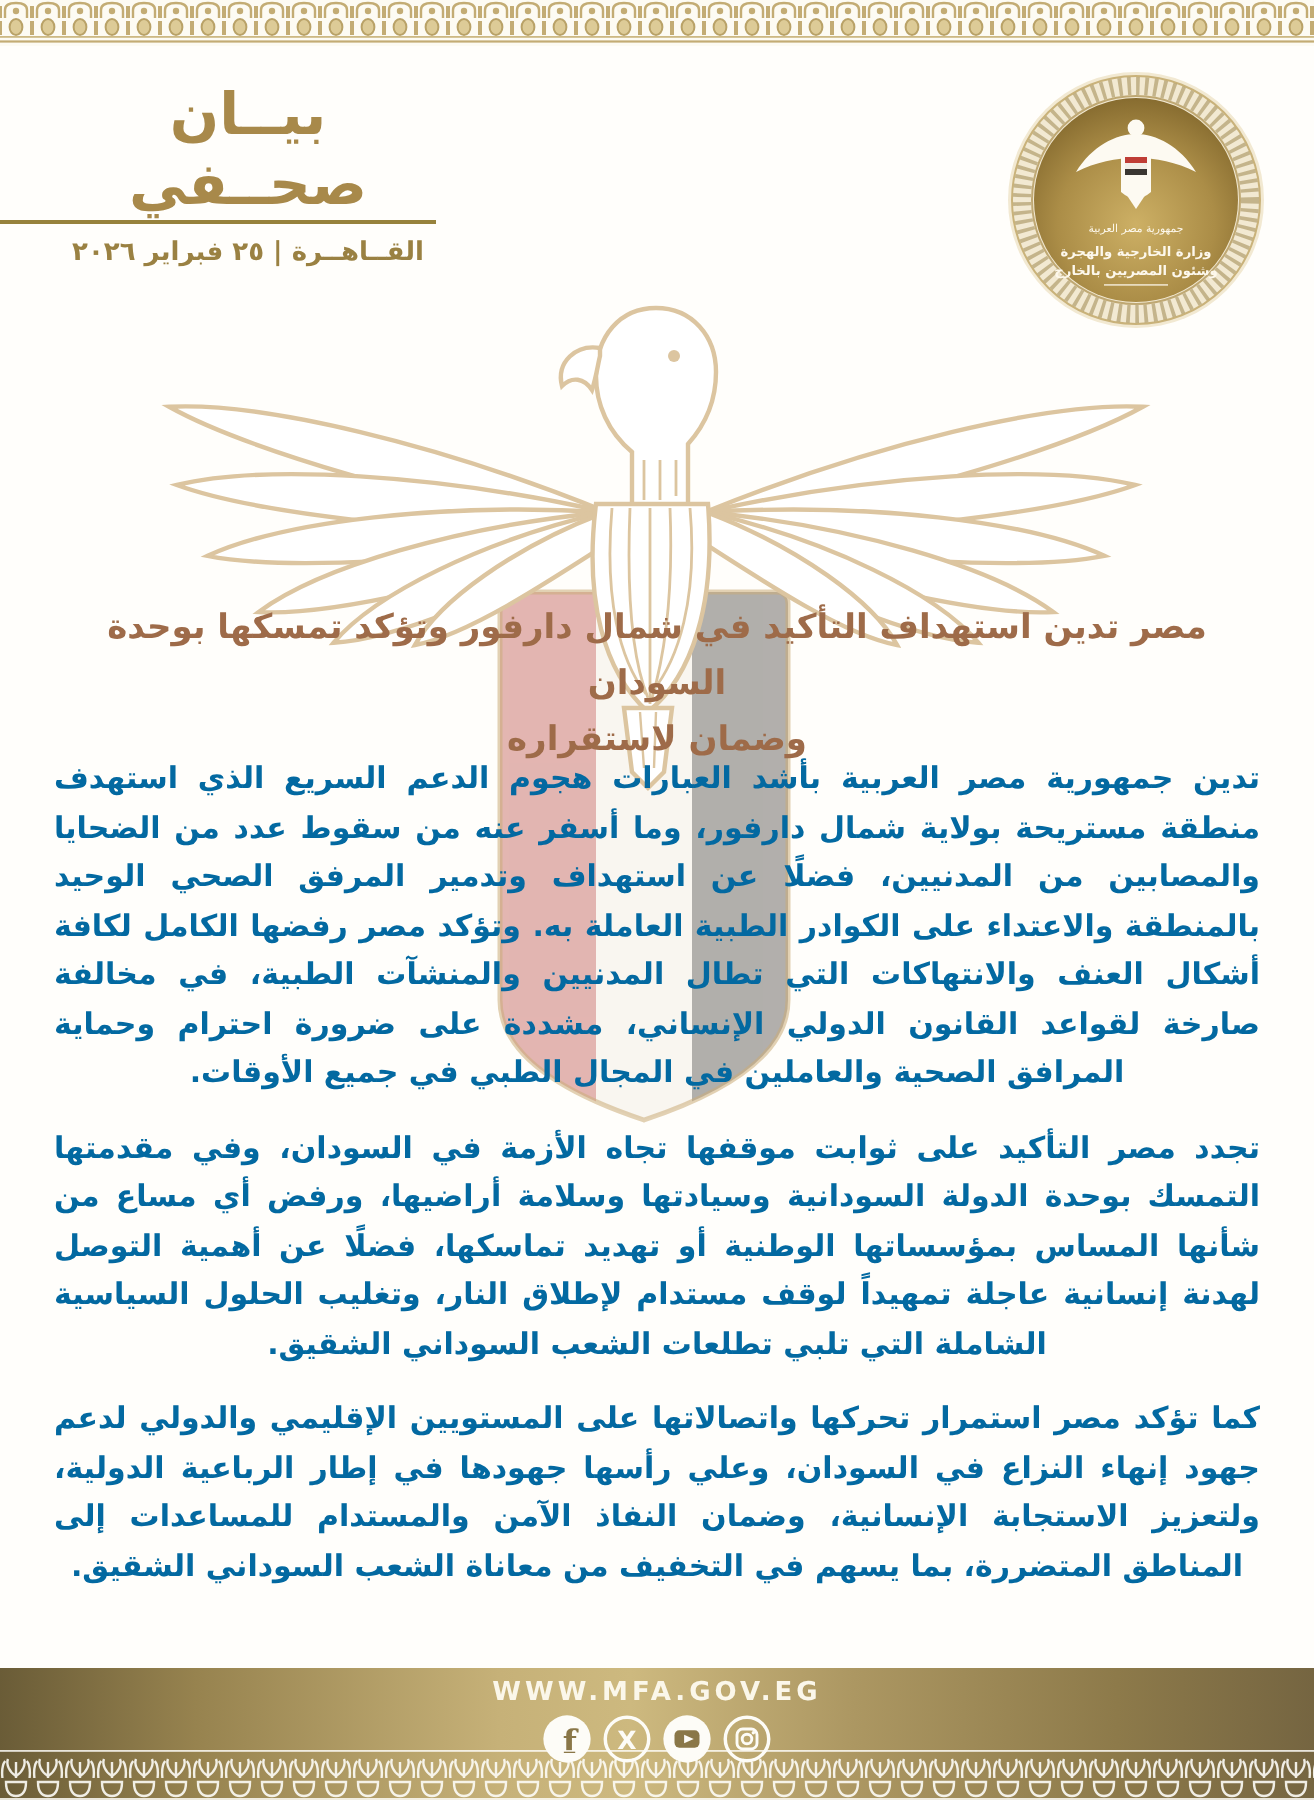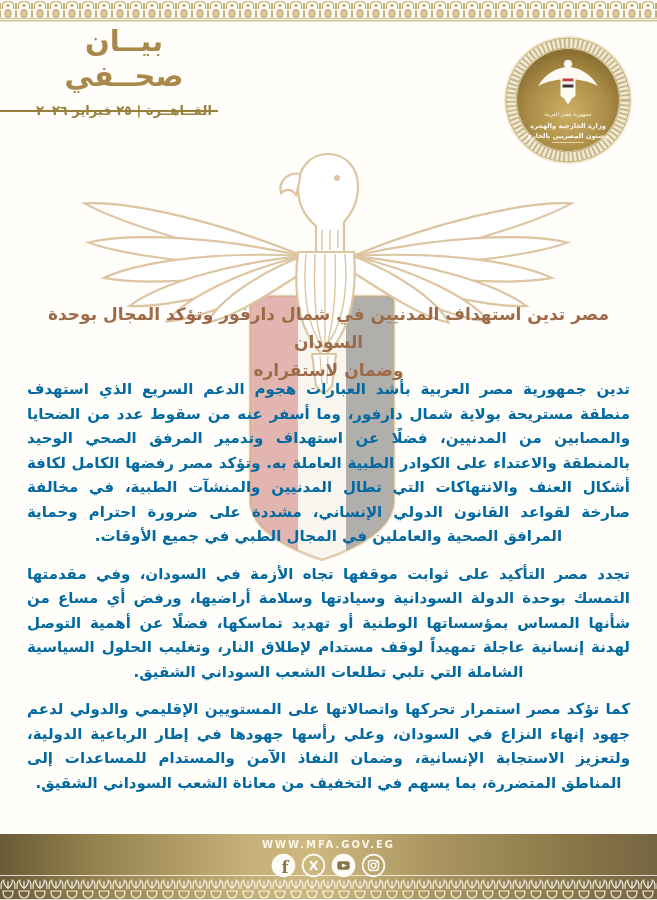--- a/index.html
+++ b/index.html
@@ -4,21 +4,21 @@
 <style>
   html,body{margin:0;padding:0;background:#e9e9e9;}
   .page{
     position:relative;width:657px;height:900px;margin:0 auto;
     background:#fffefb;overflow:hidden;
     font-family:"DejaVu Sans",sans-serif;
   }
   
   .top-border{position:absolute;top:0;left:0;width:657px;height:23px;}
   
-  .header-block{position:absolute;top:24px;left:26px;width:196px;text-align:center;direction:rtl;}
+  .header-block{position:absolute;top:40px;left:26px;width:196px;text-align:center;direction:rtl;}
   .press-title{font-size:29px;font-weight:bold;color:#a8894a;line-height:1.2;}
   .dateline{margin-top:9px;font-size:13px;font-weight:bold;color:#9a8142;}
   .header-rule{position:absolute;top:110px;left:0;width:218px;height:2px;background:#97823c;}
   
   .seal{position:absolute;top:34px;left:502px;width:132px;height:132px;}
   
   .eagle{position:absolute;top:140px;left:58px;width:540px;height:430px;}
   
   .headline{
     position:absolute;top:300px;left:20px;right:20px;z-index:3;
@@ -30,21 +30,21 @@
     position:absolute;top:377px;left:27px;right:27px;z-index:3;
     direction:rtl;color:#0369a1;font-weight:bold;font-size:15px;line-height:24.5px;
   }
   .body-text p{margin:0 0 13px 0;text-align:justify;text-align-last:center;}
   
   .footer{
     position:absolute;left:0;bottom:0;width:657px;height:66px;z-index:4;
     background:linear-gradient(90deg,#6a5c37 0%,#97834f 15%,#c6b178 38%,#cdb97f 48%,#ac9762 65%,#8d7a4a 85%,#756541 100%);
   }
   .footer-url{
-    margin-top:5px;text-align:center;color:#fbf7ea;font-size:10px;
+    margin-top:5px;text-align:center;color:#fbf7ea;font-size:13px;
     letter-spacing:2px;font-weight:bold;
   }
   .footer-icons{margin-top:3px;display:flex;justify-content:center;gap:5px;}
   .footer-icons svg{display:block;}
   .footer-pattern{position:absolute;bottom:0;left:0;width:657px;height:25px;}
 </style>
 </head>
 <body>
 
 <div class="page">
@@ -150,21 +150,21 @@
         <path d="M277,114 C279,164 273,192 268,209" fill="none" stroke-width="1.4"></path>
         <path d="M287,114 C291,160 281,190 268,206" fill="none" stroke-width="1.4"></path>
       </g>
 
       <path d="M254,214 L258,246 L266,254 L274,246 L278,214 Z"></path>
       <path d="M262,216 L264,244 M270,216 L269,244" fill="none" stroke-width="1.2"></path>
     </g>
   </svg>
 
   <div class="headline">
-    <div>مصر تدين استهداف المدنيين في شمال دارفور وتؤكد المجال بوحدة السودان</div>
+    <div>مصر تدين استهداف التأكيد في شمال دارفور وتؤكد تمسكها بوحدة السودان</div>
     <div>وضمان لاستقراره</div>
   </div>
 
   <div class="body-text">
     <p>تدين جمهورية مصر العربية بأشد العبارات هجوم الدعم السريع الذي استهدف منطقة مستريحة بولاية شمال دارفور، وما أسفر عنه من سقوط عدد من الضحايا والمصابين من المدنيين، فضلًا عن استهداف وتدمير المرفق الصحي الوحيد بالمنطقة والاعتداء على الكوادر الطبية العاملة به. وتؤكد مصر رفضها الكامل لكافة أشكال العنف والانتهاكات التي تطال المدنيين والمنشآت الطبية، في مخالفة صارخة لقواعد القانون الدولي الإنساني، مشددة على ضرورة احترام وحماية المرافق الصحية والعاملين في المجال الطبي في جميع الأوقات.</p>
     <p>تجدد مصر التأكيد على ثوابت موقفها تجاه الأزمة في السودان، وفي مقدمتها التمسك بوحدة الدولة السودانية وسيادتها وسلامة أراضيها، ورفض أي مساع من شأنها المساس بمؤسساتها الوطنية أو تهديد تماسكها، فضلًا عن أهمية التوصل لهدنة إنسانية عاجلة تمهيداً لوقف مستدام لإطلاق النار، وتغليب الحلول السياسية الشاملة التي تلبي تطلعات الشعب السوداني الشقيق.</p>
     <p>كما تؤكد مصر استمرار تحركها واتصالاتها على المستويين الإقليمي والدولي لدعم جهود إنهاء النزاع في السودان، وعلي رأسها جهودها في إطار الرباعية الدولية، ولتعزيز الاستجابة الإنسانية، وضمان النفاذ الآمن والمستدام للمساعدات إلى المناطق المتضررة، بما يسهم في التخفيف من معاناة الشعب السوداني الشقيق.</p>
   </div>
 
   <div class="footer">

